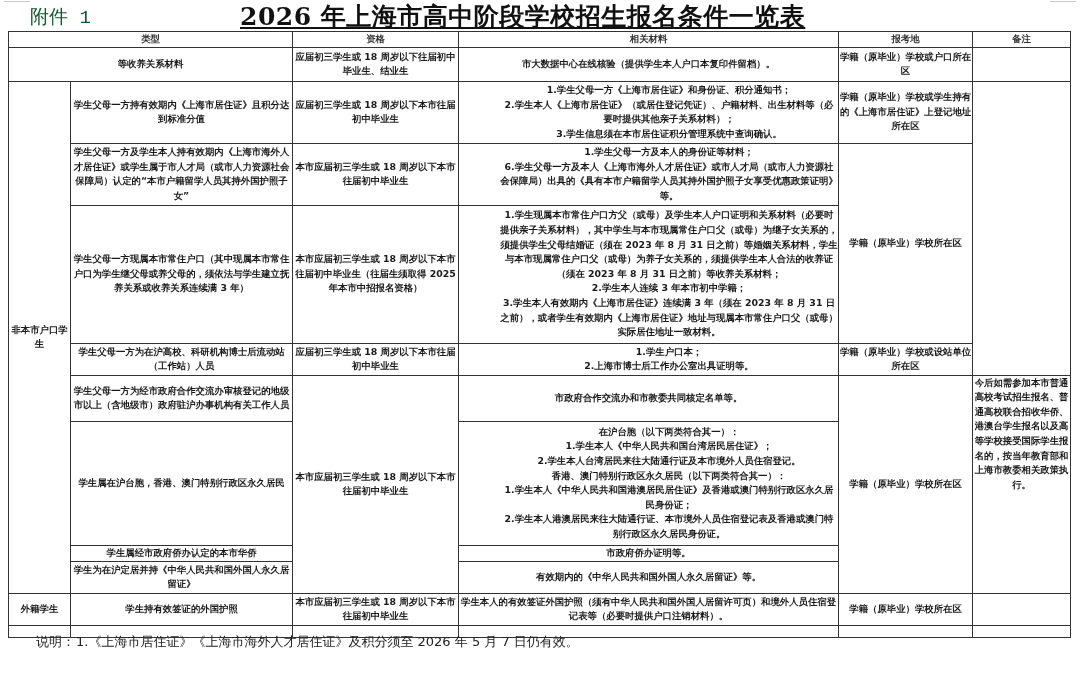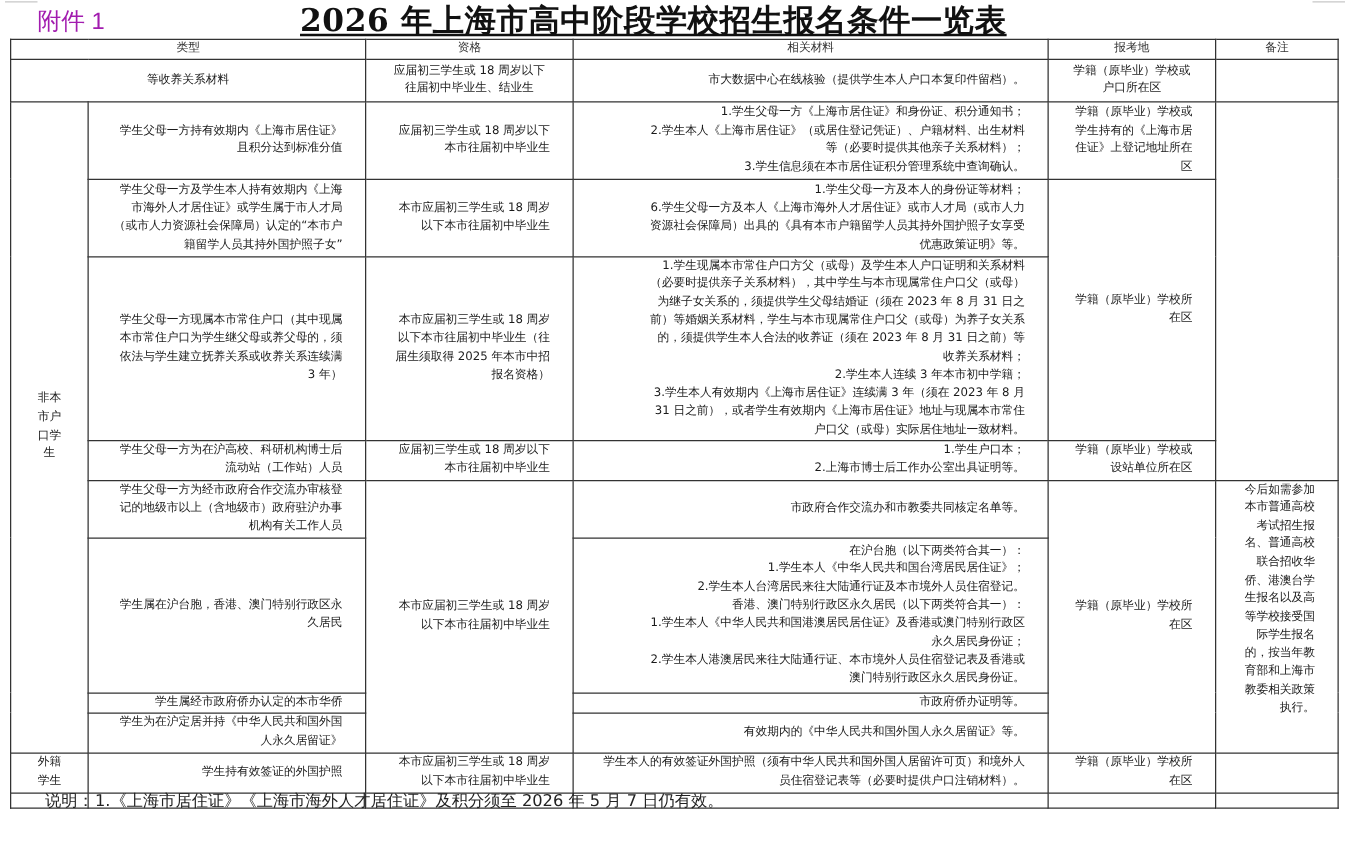--- a/index.html
+++ b/index.html
@@ -1,33 +1,33 @@
 <!DOCTYPE html>
 <html><head>
 <meta charset="utf-8">
 <style>
   * { box-sizing: border-box; margin: 0; padding: 0; }
   html, body { width: 1080px; height: 673px; background: #ffffff; overflow: hidden; }
   body { font-family: "DejaVu Sans", "Liberation Sans", sans-serif; color: #1a1a1a; position: relative; }
   .corner-box { position: absolute; top: 0; width: 26px; height: 2px; border-bottom: 1px solid #c8c8c8; }
   .corner-left { left: 4px; }
   .corner-right { right: 4px; }
-  .attachment { position: absolute; left: 30px; top: 4px; font-size: 19px; font-family: Liberation Sans, sans-serif; color: #a21caf; }
+  .attachment { position: absolute; left: 30px; top: 4px; font-size: 19px; font-family: Liberation Mono, monospace; color: #14532d; }
   .title { position: absolute; left: 240px; top: 0px; font-size: 25px; font-weight: bold; font-family: "DejaVu Serif", "Liberation Serif", serif; color: #111; letter-spacing: 0.5px; text-decoration: underline; }
   table.main {
     position: absolute; left: 8px; top: 31px; width: 1062px;
     border-collapse: collapse; table-layout: fixed;
     font-size: 9.4px; line-height: 14.6px;
   }
   table.main td, table.main th {
-    border: 1px solid #333; vertical-align: middle; padding: 0 18px; font-weight: normal;
+    border: 1px solid #333; vertical-align: middle; padding: 0 0; font-weight: bold;
   }
   table.main th { height: 14px; font-size: 9.4px; text-align: center; color: #333; }
   td.c { text-align: center; }
-  td.l { text-align: right; }
+  td.l { text-align: center; }
   .line { display: block; margin-left: 41px; }
   .notes { position: absolute; left: 36px; top: 632px; font-size: 13px; line-height: 19px; color: #222; }
   .notes .row { display: flex; }
   .notes .lbl { width: 40px; }
   .notes .indent { padding-left: 40px; }
 </style>
 </head>
 <body>
 
 <div class="corner-box corner-left"></div>

